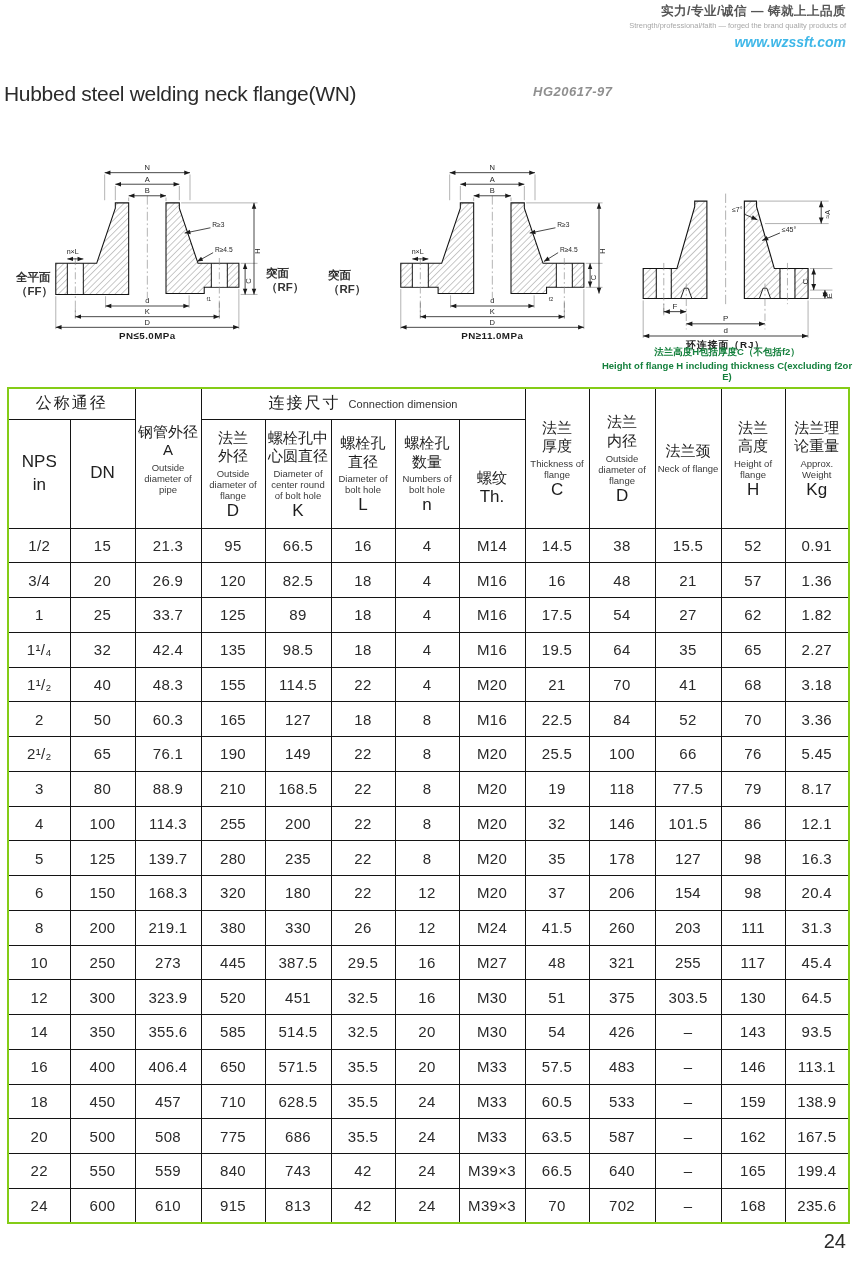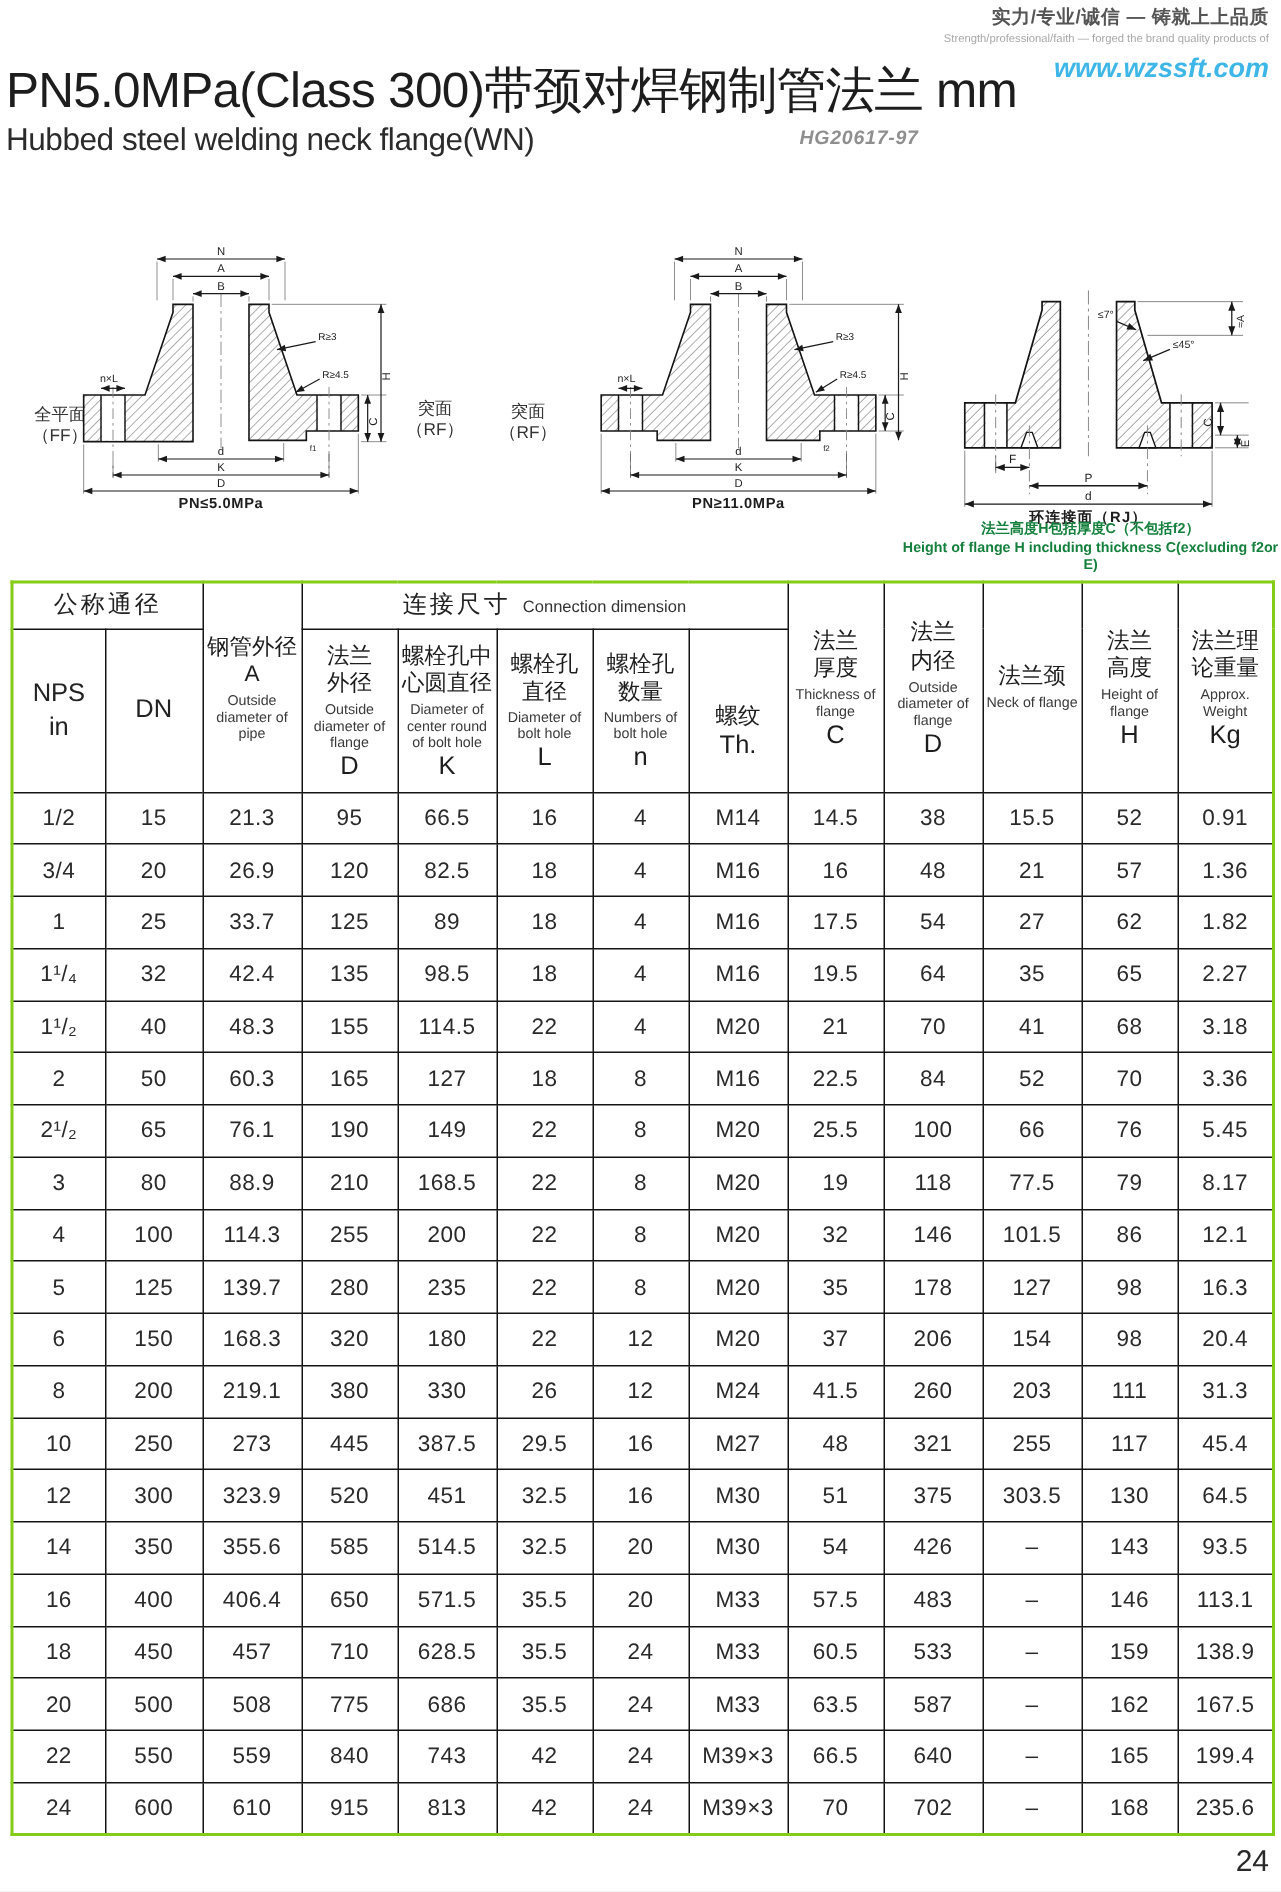--- a/index.html
+++ b/index.html
@@ -2,28 +2,28 @@
 <html><head>
 <meta charset="utf-8">
 <style>
   html,body{margin:0;padding:0;background:#e8e8e8;}
   .page{position:relative;width:854px;height:1261px;background:#ffffff;margin:0 auto;
         font-family:"Liberation Sans","DejaVu Sans",sans-serif;color:#222;overflow:hidden;}
   
   .brand{position:absolute;top:4px;right:8px;text-align:right;line-height:1.25;}
   .brand .zh{font-size:12.5px;color:#555;font-weight:bold;letter-spacing:.5px;}
   .brand .en{font-size:7.5px;color:#a8a8a8;margin-top:1px;}
-  .brand .site{font-size:18px;color:#3eb7e8;font-style:italic;margin-top:4px;font-weight:bold;}
+  .brand .site{font-size:14px;color:#3eb7e8;font-style:italic;margin-top:4px;font-weight:bold;}
   
   .title{position:absolute;left:4px;top:38px;font-size:33px;color:#1d1d1d;letter-spacing:-.5px;white-space:nowrap;}
   .subtitle{position:absolute;left:4px;top:82px;font-size:21px;color:#2b2b2b;letter-spacing:-.3px;}
   .standard{position:absolute;left:533px;top:84px;font-size:13px;color:#8f8f8f;font-weight:bold;font-style:italic;letter-spacing:.5px;}
   
   .drawing{position:absolute;}
-  .facelabel{position:absolute;width:48px;text-align:center;font-size:11.5px;font-weight:normal;color:#333;
+  .facelabel{position:absolute;width:48px;font-size:11.5px;font-weight:bold;color:#333;
              white-space:pre-line;line-height:1.25;}
   .rj-notes{position:absolute;left:600px;top:346px;width:254px;text-align:center;color:#15803d;}
   .rj-notes .nzh{font-size:9.5px;font-weight:bold;}
   .rj-notes .nen{font-size:9.5px;font-weight:bold;margin-top:1px;}
   svg text{font-family:"Liberation Sans","DejaVu Sans",sans-serif;fill:#1d1d1d;}
   
   table.spec{position:absolute;left:7px;top:387px;width:841px;border-collapse:collapse;table-layout:fixed;
              border:2px solid #84cc16;}
   table.spec th,table.spec td{border:1px solid #141414;padding:0;text-align:center;vertical-align:middle;
              font-weight:normal;overflow:hidden;}
@@ -46,21 +46,20 @@
 <body>
 
 <div class="page">
 
   <div class="brand">
     <div class="zh">实力/专业/诚信 — 铸就上上品质</div>
     <div class="en">Strength/professional/faith — forged the brand quality products of</div>
     <div class="site">www.wzssft.com</div>
   </div>
 
-  <div class="title">PN5.0MPa(Class 300)带颈对焊钢制管法兰  mm</div>
   <div class="subtitle">Hubbed steel welding neck flange(WN)</div>
   <div class="standard">HG20617-97</div>
 
   <div class="facelabel" style="left:16px;top:270px;">全平面
 （FF）</div>
   <div class="facelabel" style="left:266px;top:266px;">突面
 （RF）</div>
   <div class="facelabel" style="left:328px;top:268px;">突面
 （RF）</div>
 

